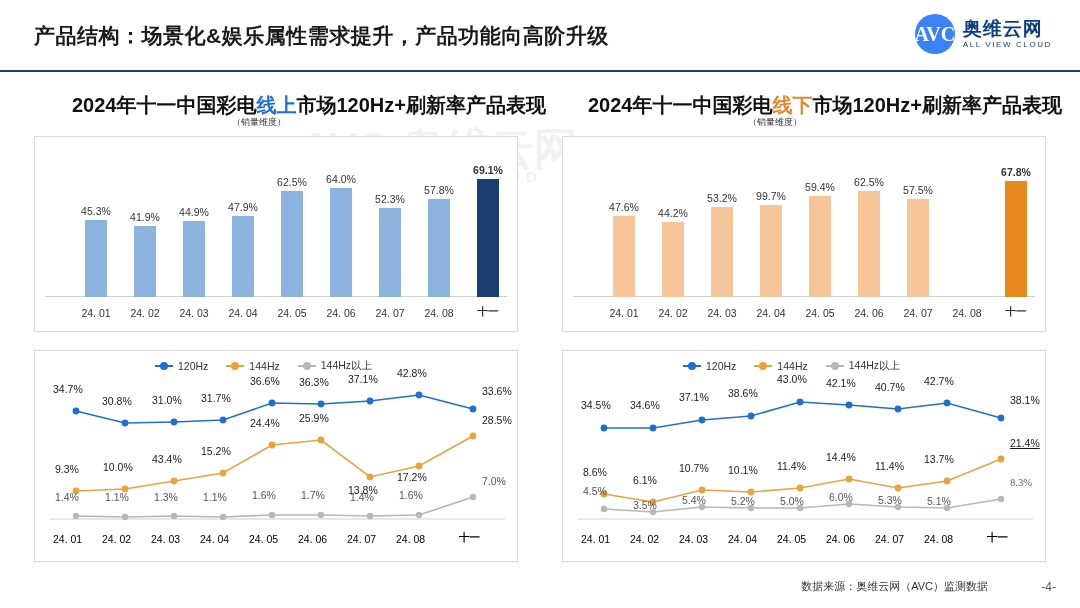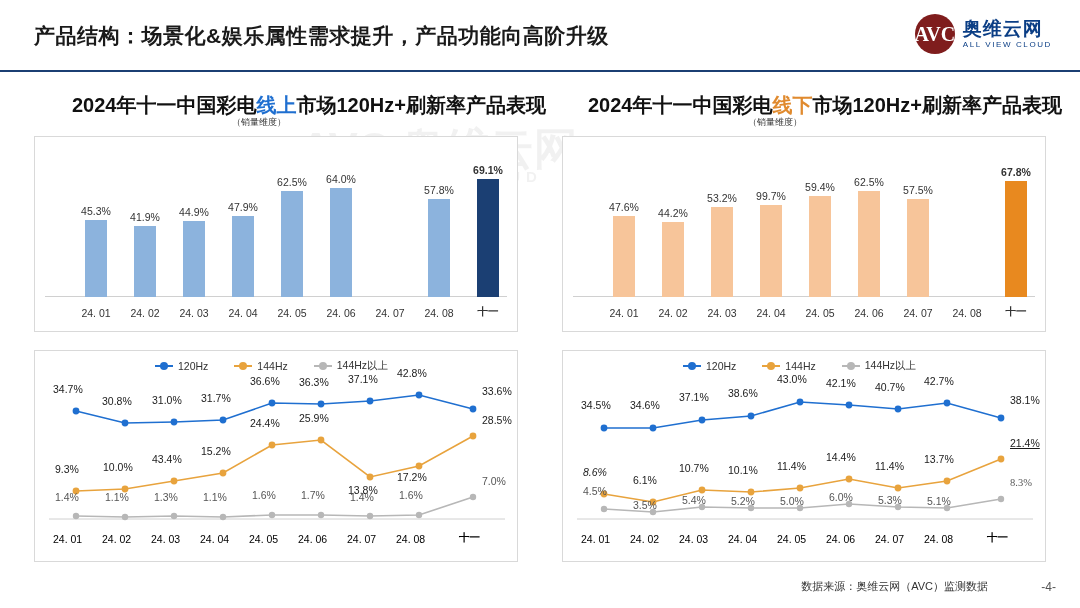--- a/index.html
+++ b/index.html
@@ -20,21 +20,21 @@
     position:absolute; left:34px; top:22px;
     font-size:21px; font-weight:bold; color:#1a1a1a;
     letter-spacing:0.5px;
   }
   .logo-wrap {
     position:absolute; right:28px; top:14px;
     display:flex; align-items:center; gap:8px;
   }
   .logo-mark {
     width:40px; height:40px; border-radius:50%;
-    background:#7f1d1d; position:relative;
+    background:#3b82f6; position:relative;
   }
   .logo-mark .a {
     position:absolute; left:0; top:0; width:40px; height:40px;
     display:flex; align-items:center; justify-content:center;
     color:#fff; font-size:20px; font-weight:bold; font-family:"Liberation Serif", serif;
   }
   .logo-texts { line-height:1.05; }
   .logo-cn { font-size:19px; font-weight:bold; color:#0b3e85; letter-spacing:1px;}
   .logo-en { font-size:8px; color:#0b3e85; letter-spacing:1.6px; margin-top:2px;}
 
@@ -72,21 +72,21 @@
   .bar-cat {
     position:absolute; bottom:12px; font-size:10.5px; color:#333;
     width:60px; text-align:center;
   }
   .axis-line {
     position:absolute; height:1px; background:#d0d0d0;
   }
 
   
   .legend {
-    position:absolute; display:flex; gap:26px; align-items:center;
+    position:absolute; display:flex; gap:18px; align-items:center;
     font-size:10.5px; color:#333;
   }
   .legend-item { display:flex; align-items:center; gap:5px; }
   .lg-line { width:18px; height:2px; display:inline-block; position:relative;}
   .lg-line i { position:absolute; left:5px; top:-3.5px; width:8px; height:8px; border-radius:50%; }
 
   .lbl {
     position:absolute; font-size:10.5px; white-space:nowrap;
   }
   .lbl.blue { color:#1a1a1a; }
@@ -171,20 +171,24 @@
     <div class="bar" style="height:106px;"></div>
   </div>
   <div class="bar-cat" style="left:227px;">24. 05</div>
 
   <div class="bar-group" style="left:283px; height:140px;">
     <div class="bar-val">64.0%</div>
     <div class="bar" style="height:109px;"></div>
   </div>
   <div class="bar-cat" style="left:276px;">24. 06</div>
 
+  <div class="bar-group" style="left:332px; height:140px;">
+    <div class="bar-val">52.3%</div>
+    <div class="bar" style="height:89px;"></div>
+  </div>
   <div class="bar-cat" style="left:325px;">24. 07</div>
 
   <div class="bar-group" style="left:381px; height:140px;">
     <div class="bar-val">57.8%</div>
     <div class="bar" style="height:98px;"></div>
   </div>
   <div class="bar-cat" style="left:374px;">24. 08</div>
 
   <div class="bar-group" style="left:430px; height:140px;">
     <div class="bar-val" style="font-weight:bold;">69.1%</div>
@@ -426,21 +430,21 @@
   <div class="lbl blue" style="left:18px; top:48px;">34.5%</div>
   <div class="lbl blue" style="left:67px; top:48px;">34.6%</div>
   <div class="lbl blue" style="left:116px; top:40px;">37.1%</div>
   <div class="lbl blue" style="left:165px; top:36px;">38.6%</div>
   <div class="lbl blue" style="left:214px; top:22px;">43.0%</div>
   <div class="lbl blue" style="left:263px; top:26px;">42.1%</div>
   <div class="lbl blue" style="left:312px; top:30px;">40.7%</div>
   <div class="lbl blue" style="left:361px; top:24px;">42.7%</div>
   <div class="lbl blue" style="left:447px; top:43px;">38.1%</div>
 
-  <div class="lbl orange" style="left:20px; top:115px;font-style:italic;">8.6%</div>
+  <div class="lbl orange" style="left:20px; top:115px;">8.6%</div>
   <div class="lbl orange" style="left:70px; top:123px;">6.1%</div>
   <div class="lbl orange" style="left:116px; top:111px;">10.7%</div>
   <div class="lbl orange" style="left:165px; top:113px;">10.1%</div>
   <div class="lbl orange" style="left:214px; top:109px;">11.4%</div>
   <div class="lbl orange" style="left:263px; top:100px;">14.4%</div>
   <div class="lbl orange" style="left:312px; top:109px;">11.4%</div>
   <div class="lbl orange" style="left:361px; top:102px;">13.7%</div>
   <div class="lbl orange" style="left:447px; top:86px;text-decoration:underline;">21.4%</div>
 
   <div class="lbl gray" style="left:20px; top:134px;">4.5%</div>

